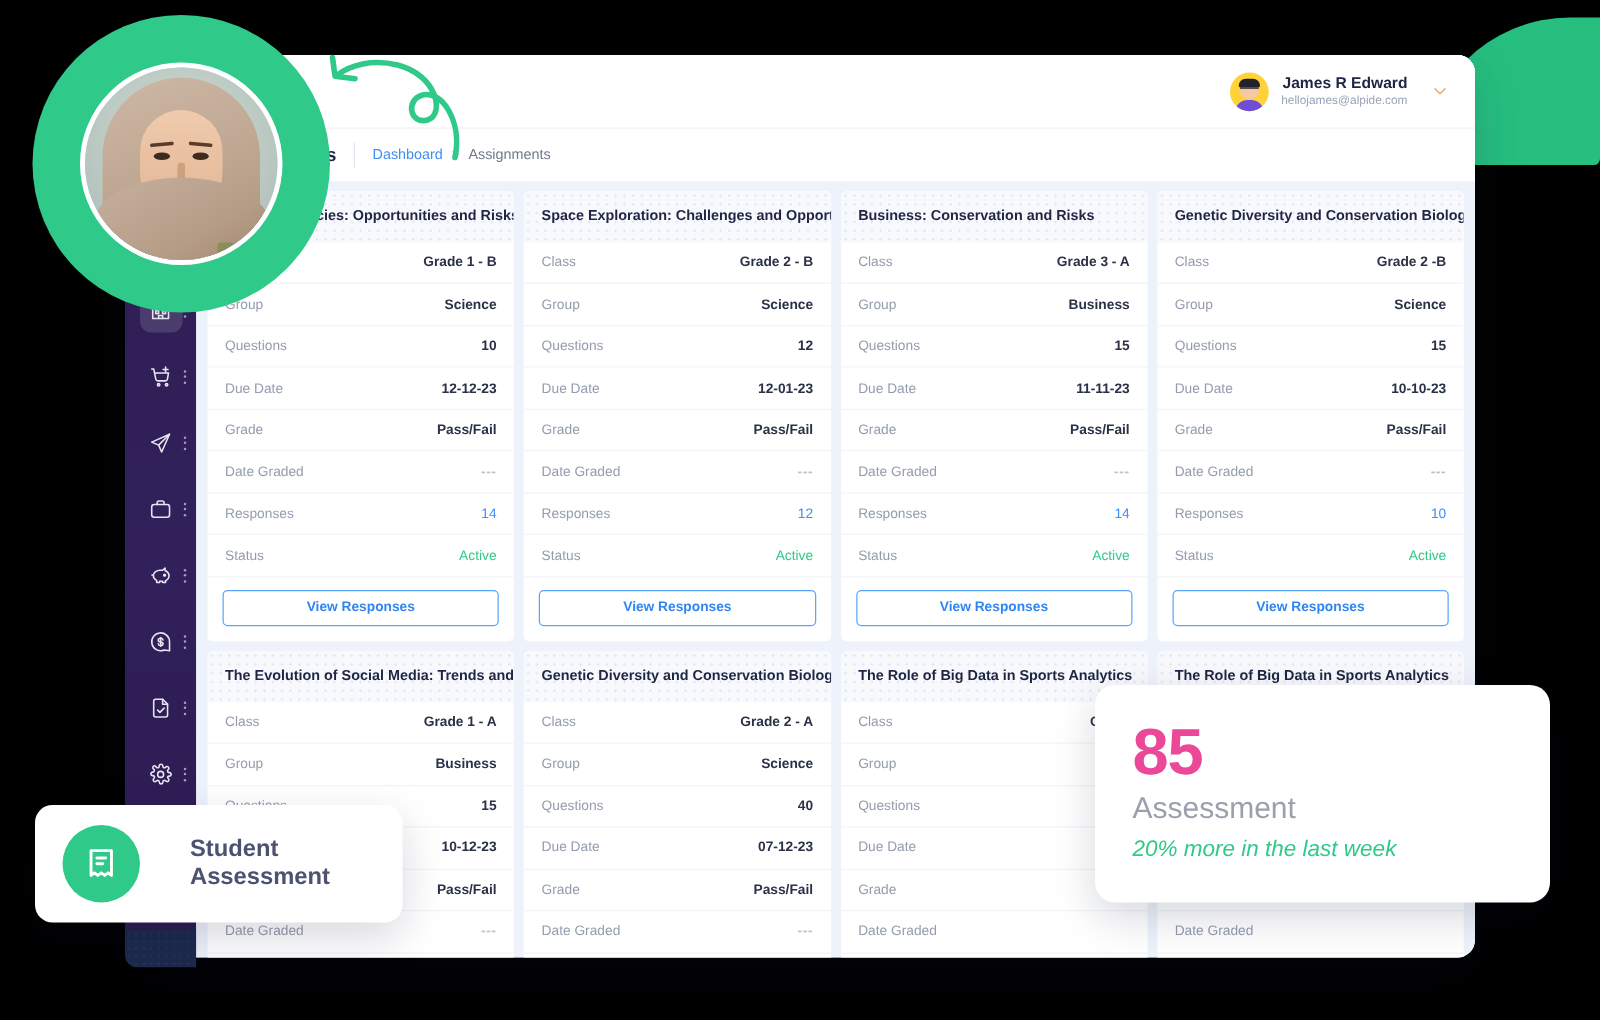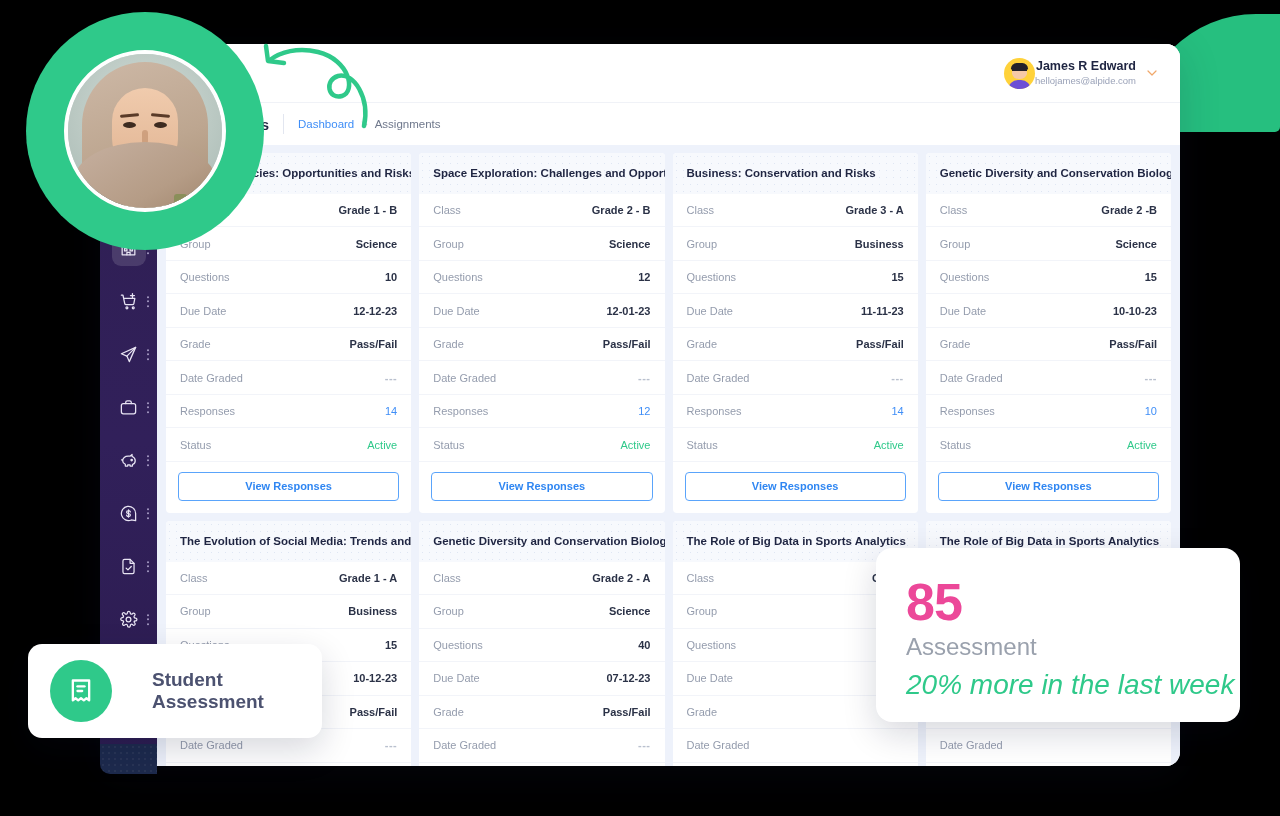--- a/index.html
+++ b/index.html
@@ -63,21 +63,21 @@
   
   .main {
     position: absolute; left: 57px; top: 0; right: 0; bottom: 0;
     background: #eef2fb;
   }
   .topbar {
     height: 58px; background: #fff;
     display: flex; align-items: center; justify-content: flex-end;
     padding-right: 20px;
   }
-  .user-chip { display: flex; align-items: center; cursor: pointer; }
+  .user-chip { display: flex; align-items: center; gap: 10px; cursor: pointer; }
   .avatar {
     width: 31px; height: 31px; border-radius: 50%; background: #ffd23a;
     position: relative; overflow: hidden; flex: none;
   }
   .avatar .face { position:absolute; left:8px; top:8px; width:15px; height:13px; background:#f6c9a6; border-radius:50% 50% 45% 45%; }
   .avatar .hair { position:absolute; left:7px; top:5px; width:17px; height:7px; background:#23222b; border-radius:8px 8px 2px 2px; }
   .avatar .glass{ position:absolute; left:8px; top:12px; width:15px; height:4px; border-top:1.4px solid #23222b; }
   .avatar .body { position:absolute; left:4px; top:22px; width:23px; height:14px; background:#6c4fd6; border-radius:10px 10px 0 0; }
   .u-meta { text-align: right; line-height: 1.25; }
   .u-name { font-size: 12.5px; font-weight: 700; color: #1f2542; }
@@ -218,21 +218,21 @@
   .float-right {
     position: absolute; left: 876px; top: 548px;
     width: 364px; height: 174px;
     background: #fff; border-radius: 16px;
     padding: 30px 0 0 30px;
     box-shadow: 0 12px 34px rgba(12,20,50,.16);
     z-index: 10;
   }
   .stat-num { font-size: 52px; font-weight: 700; color: #ec4899; line-height: .95; letter-spacing: -1px; }
   .stat-lbl { font-size: 24px; color: #9aa1ad; margin-top: 6px; }
-  .stat-sub { font-size: 28px; color: #2fc98a; font-style: italic; margin-top: 8px; }
+  .stat-sub { font-size: 18px; color: #2fc98a; font-style: italic; margin-top: 8px; }
 </style>
 </head>
 <body>
 
 <div class="stage">
 
   <div class="deco-quarter"></div>
 
   <div class="app-window">
 

